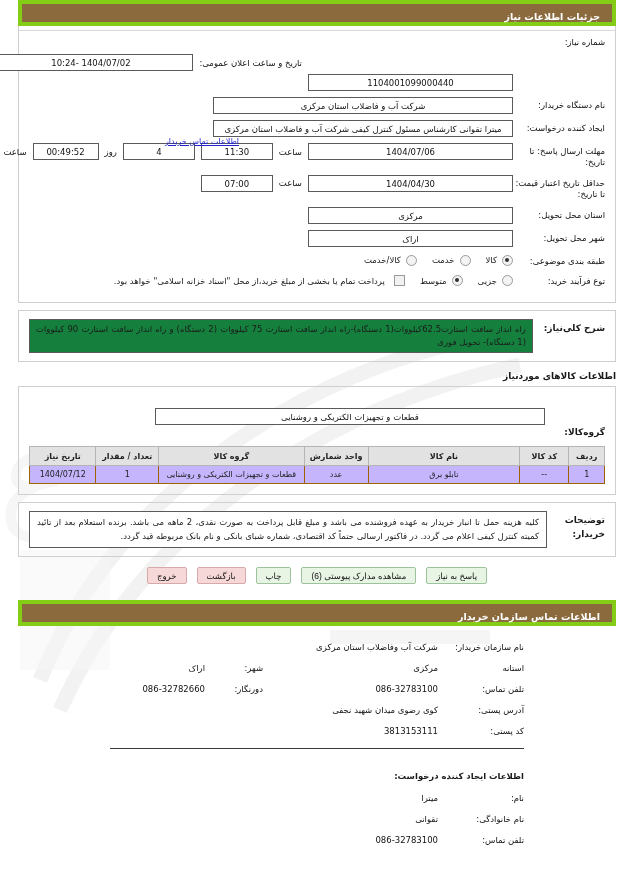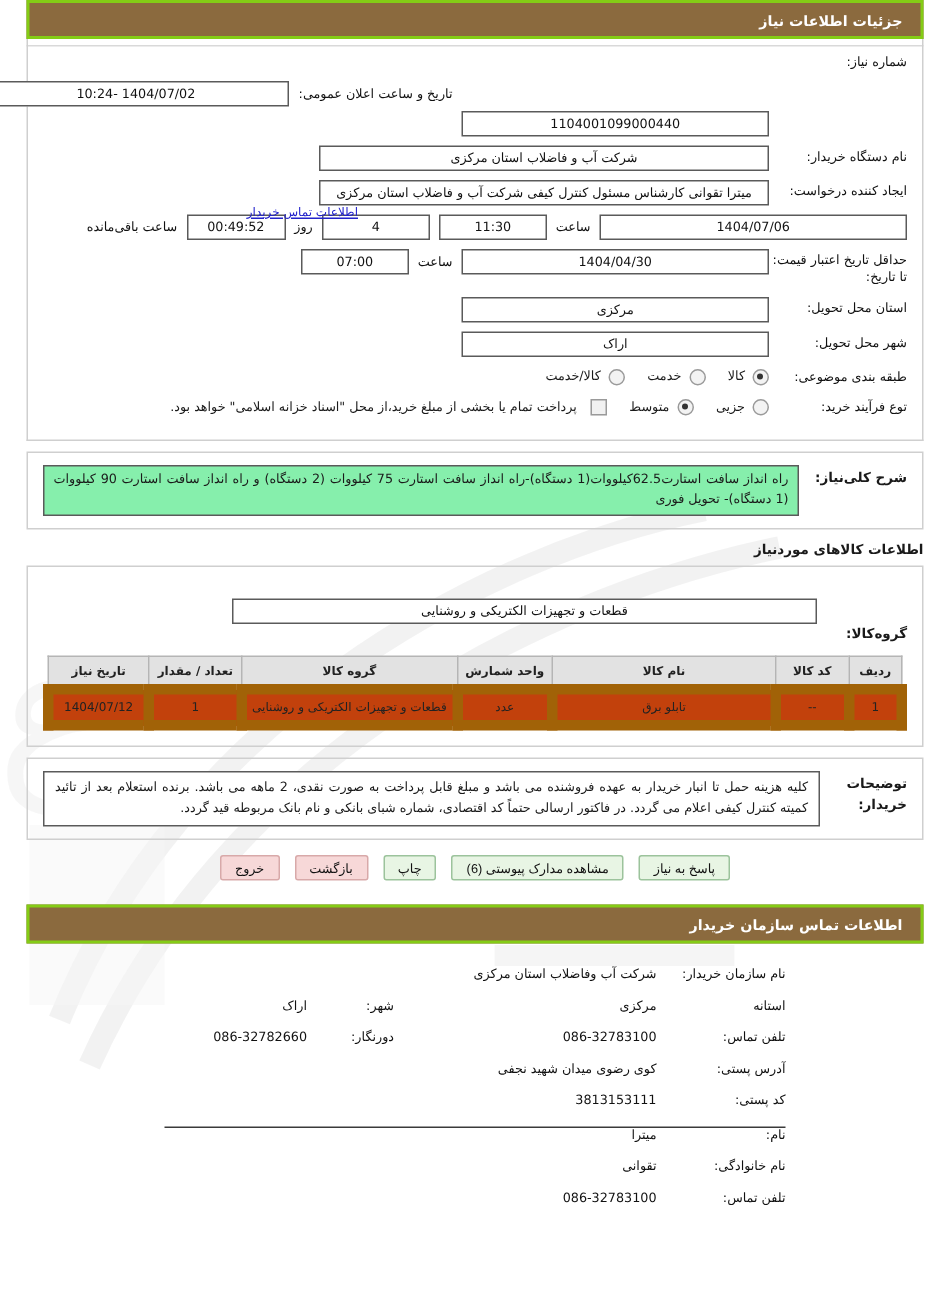--- a/index.html
+++ b/index.html
@@ -44,21 +44,21 @@
     position: relative;
     z-index: 2;
     background: #8b6a3e;
     color: #ffffff;
     font-size: 9.5px;
     font-weight: bold;
     height: 26px;
     line-height: 26px;
     padding: 0 12px;
     box-sizing: border-box;
-    border: 2px solid #84cc16;
+    border: 4px solid #84cc16;
   }
   .banner.second { margin-top: 0; padding-left: 24px; }
 
   .panel {
     position: relative;
     z-index: 2;
     border: 1px solid #cfcfcf;
     border-top: none;
     background: transparent;
     padding: 8px 10px 8px 10px;
@@ -163,21 +163,21 @@
   .desc-lbl {
     flex: 0 0 66px;
     font-size: 9px;
     font-weight: bold;
     text-align: right;
     padding-top: 4px;
   }
   .desc-box {
     flex: 1;
     border: 1px solid #5a5a5a;
-    background: #86efac;
+    background: #15803d;
     min-height: 30px;
     font-size: 8.5px;
     line-height: 1.55;
     padding: 3px 6px;
     box-sizing: border-box;
     text-align: justify;
   }
 
   .section-title {
     position: relative;
@@ -205,22 +205,22 @@
   }
   table.items th {
     background: #e2e2e2;
     border: 1px solid #b5b5b5;
     height: 18px;
     font-weight: bold;
     color: #222;
     padding: 0 3px;
   }
   table.items td {
-    background: #c2410c;
-    border: 7px solid #a16207;
+    background: #c4b5fd;
+    border: 1px solid #a16207;
     height: 17px;
     text-align: center;
     padding: 0 3px;
     color: #222;
   }
 
   .expl-panel {
     position: relative;
     z-index: 2;
     border: 1px solid #cfcfcf;
@@ -352,20 +352,21 @@
       <div class="lbl">ایجاد کننده درخواست:</div>
       <div class="fieldwrap">
         <div class="creator-field">
           <div class="box">میترا تقوانی کارشناس مسئول کنترل کیفی شرکت آب و فاضلاب استان مرکزی</div>
           <a class="contact-link" href="#">اطلاعات تماس خریدار</a>
         </div>
       </div>
     </div>
 
     <div class="row">
+      <div class="lbl">مهلت ارسال پاسخ: تا تاریخ:</div>
       <div class="fieldwrap">
         <div class="box w-date">1404/07/06</div>
         <span class="inline-lbl">ساعت</span>
         <div class="box w-time">11:30</div>
         <div class="box w-day">4</div>
         <span class="inline-lbl">روز</span>
         <div class="box w-rem">00:49:52</div>
         <span class="inline-lbl">ساعت باقی‌مانده</span>
       </div>
     </div>
@@ -506,20 +507,21 @@
         <div class="cval">کوی رضوی میدان شهید نجفی</div>
       </div>
 
       <div class="crow">
         <div class="clbl">کد پستی:</div>
         <div class="cval">3813153111</div>
       </div>
 
       <div class="hr"></div>
 
+      <div class="sub-title">اطلاعات ایجاد کننده درخواست:</div>
 
       <div class="crow">
         <div class="clbl">نام:</div>
         <div class="cval">میترا</div>
       </div>
 
       <div class="crow">
         <div class="clbl">نام خانوادگی:</div>
         <div class="cval">تقوانی</div>
       </div>

